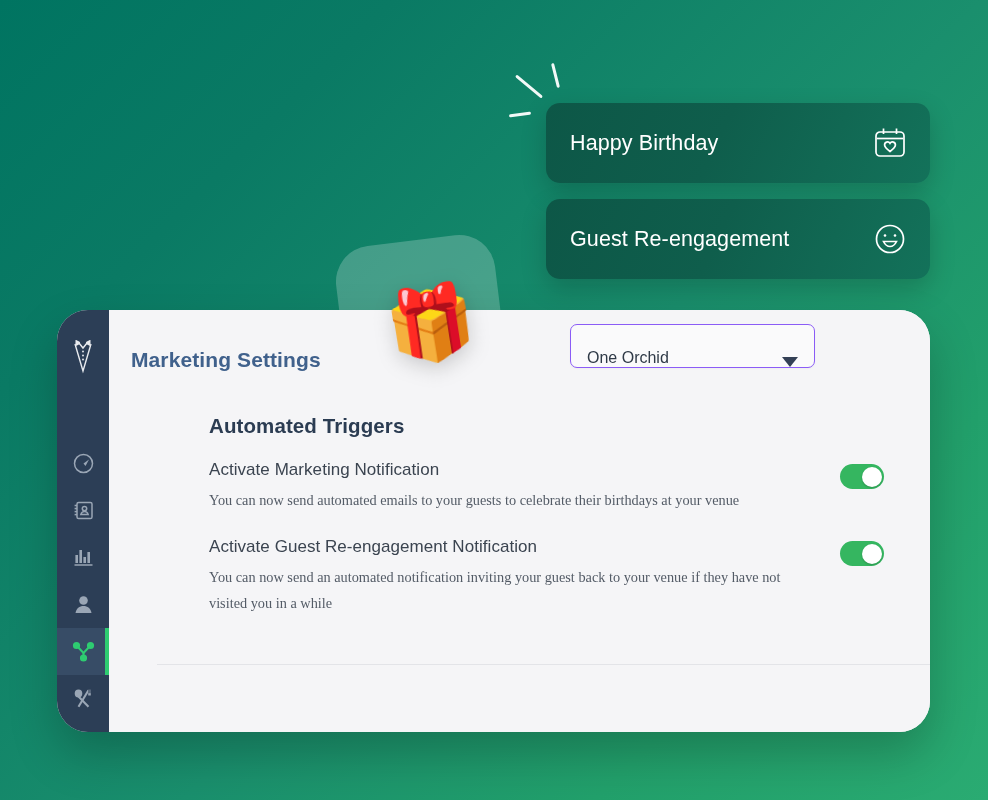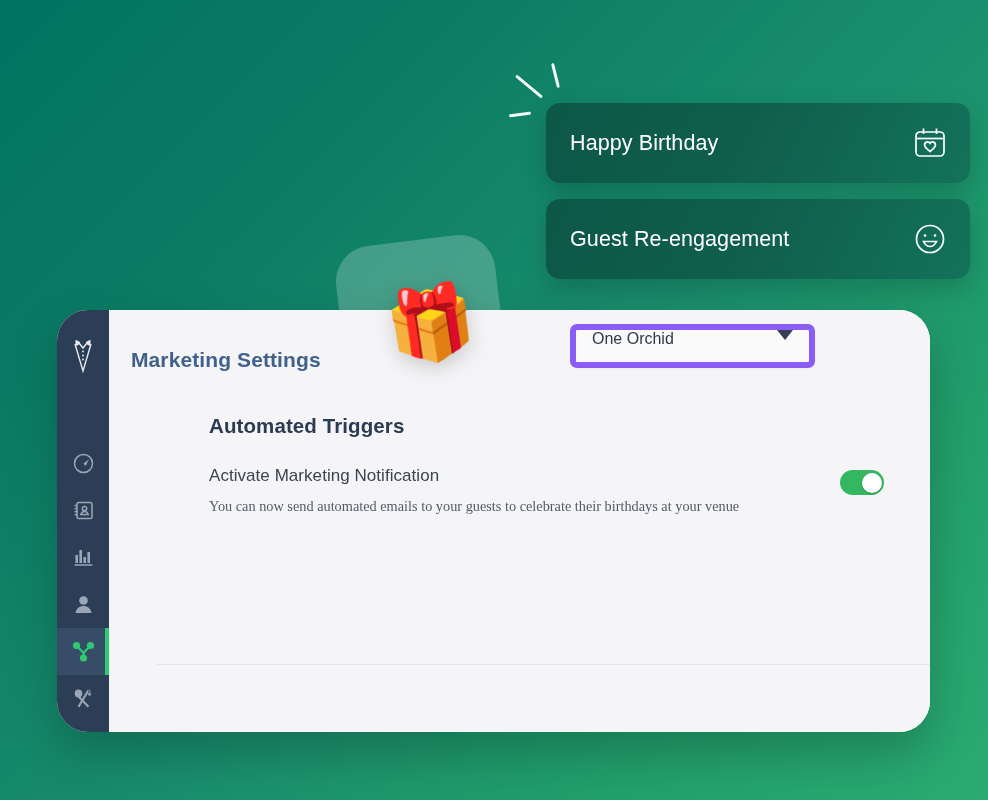--- a/index.html
+++ b/index.html
@@ -26,21 +26,21 @@
     opacity: .95;
   }
   .spark-a { width: 34px; height: 3px; left: 7px;  top: 25px; transform: rotate(40deg); }
   .spark-b { width: 25px; height: 3px; left: 38px; top: 14px; transform: rotate(76deg); }
   .spark-c { width: 22px; height: 3px; left: 4px;  top: 53px; transform: rotate(-8deg); }
 
   
   .chip {
     position: absolute;
     left: 546px;
-    width: 424px;
+    width: 384px;
     height: 80px;
     border-radius: 14px;
     display: flex;
     align-items: center;
     padding: 0 22px 0 24px;
     color: #ffffff;
     background: linear-gradient(115deg, #0d5747 0%, #0f5e4c 45%, #13725a 100%);
     box-shadow: 0 10px 26px rgba(0,0,0,0.18);
   }
   #chip-birthday     { top: 103px; }
@@ -126,39 +126,39 @@
     font-size: 21px;
     font-weight: bold;
     color: #40618c;
     letter-spacing: .1px;
   }
   #venue-select {
     position: absolute;
     left: 461px; top: 14px;
     width: 245px; height: 44px;
     background: #fafafb;
-    border: 6px solid #8b5cf6;
+    border: 1px solid #8b5cf6;
     border-radius: 7px;
-    display: flex; align-items: flex-start;
+    display: flex; align-items: flex-end;
     padding: 0 16px;
     box-shadow: 0 1px 2px rgba(0,0,0,.03);
   }
   #venue-select-value { flex: 1; font-size: 16px; color: #2f3a47; }
   #venue-select-caret { width: 0; height: 0;
     border-left: 8px solid transparent; border-right: 8px solid transparent;
     border-top: 10px solid #334055; }
 
   #panel-body { padding: 26px 0 0 100px; }
 
   #section-title {
     font-size: 20.5px;
     font-weight: bold;
     color: #2b3c52;
     letter-spacing: .1px;
-    margin-bottom: 28px;
+    margin-bottom: 22px;
   }
 
   .trigger-row {
     display: flex;
     align-items: flex-start;
     padding-right: 46px;
   }
   #trigger-row-1 { margin-bottom: 24px; }
   .trigger-text { flex: 1; padding-right: 30px; }
   .trigger-title {
@@ -332,19 +332,28 @@
       <div class="trigger-row" id="trigger-row-1">
         <div class="trigger-text">
           <div class="trigger-title">Activate Marketing Notification</div>
           <div class="trigger-desc">You can now send automated emails to your guests to celebrate their birthdays at your venue</div>
         </div>
         <div class="toggle">
           <span class="knob"></span>
         </div>
       </div>
 
+      <div class="trigger-row" id="trigger-row-2">
+        <div class="trigger-text">
+          <div class="trigger-title">Activate Guest Re-engagement Notification</div>
+          <div class="trigger-desc">You can now send an automated notification inviting your guest back to your venue if they have not visited you in a while</div>
+        </div>
+        <div class="toggle">
+          <span class="knob"></span>
+        </div>
+      </div>
 
     </div>
 
     <div id="panel-divider"></div>
 
   </section>
 </div>
 
 </body></html>

